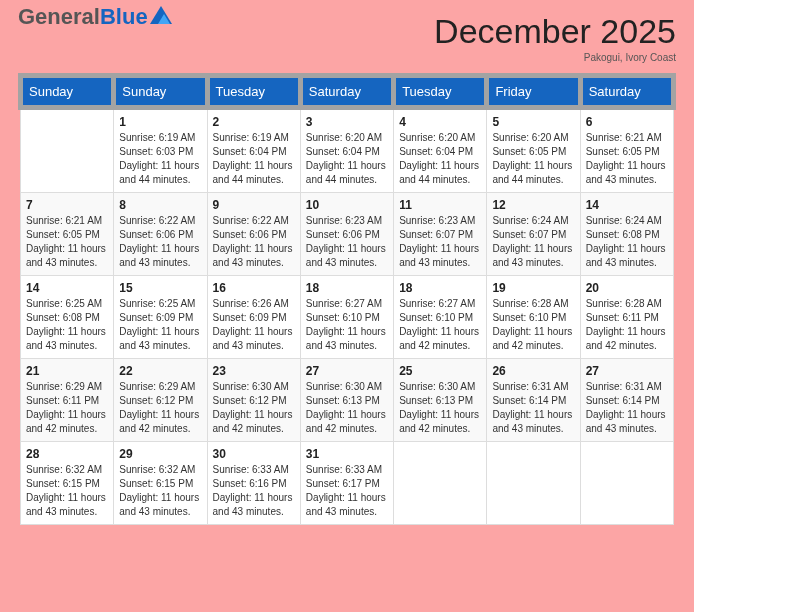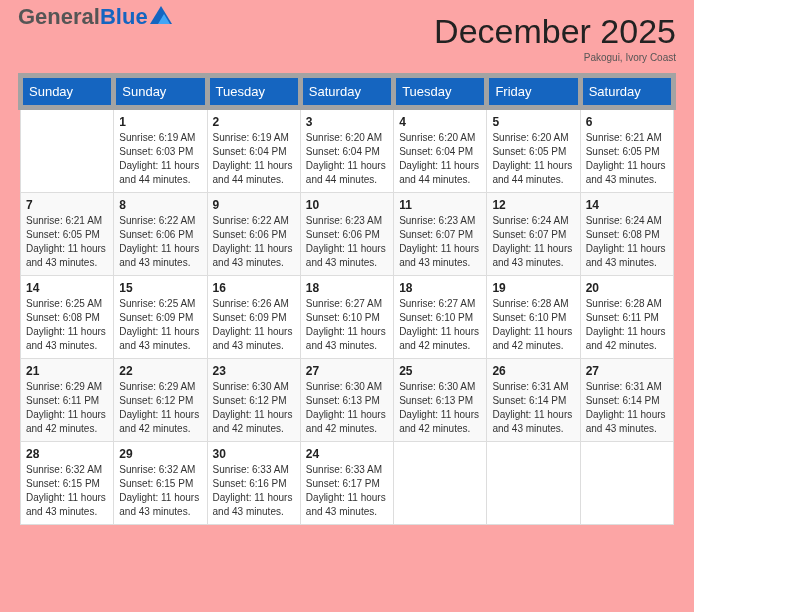--- a/index.html
+++ b/index.html
@@ -252,21 +252,21 @@
           </td>
           <td>
             <span class="day-num">29</span>
             <div class="day-info">Sunrise: 6:32 AM<br>Sunset: 6:15 PM<br>Daylight: 11 hours<br>and 43 minutes.</div>
           </td>
           <td>
             <span class="day-num">30</span>
             <div class="day-info">Sunrise: 6:33 AM<br>Sunset: 6:16 PM<br>Daylight: 11 hours<br>and 43 minutes.</div>
           </td>
           <td>
-            <span class="day-num">24</span>
+            <span class="day-num">31</span>
             <div class="day-info">Sunrise: 6:33 AM<br>Sunset: 6:17 PM<br>Daylight: 11 hours<br>and 43 minutes.</div>
           </td>
           <td class="empty-cell"></td>
           <td class="empty-cell"></td>
           <td class="empty-cell"></td>
         </tr>
       </tbody>
   </table>
 </div>
 

